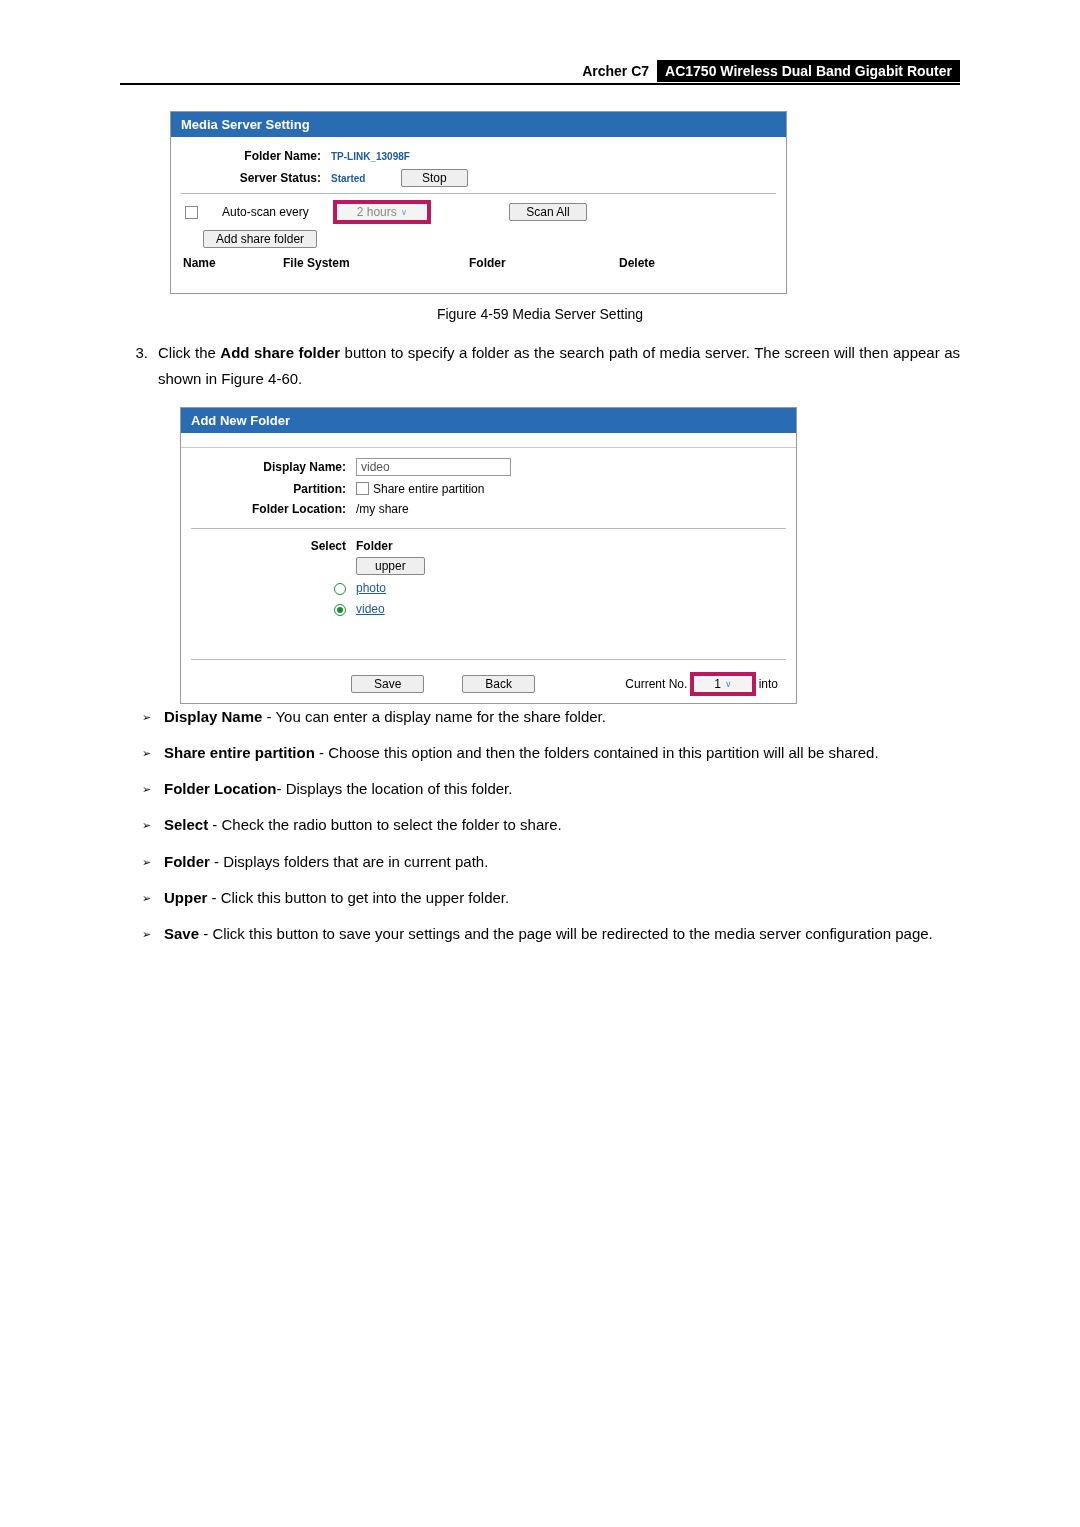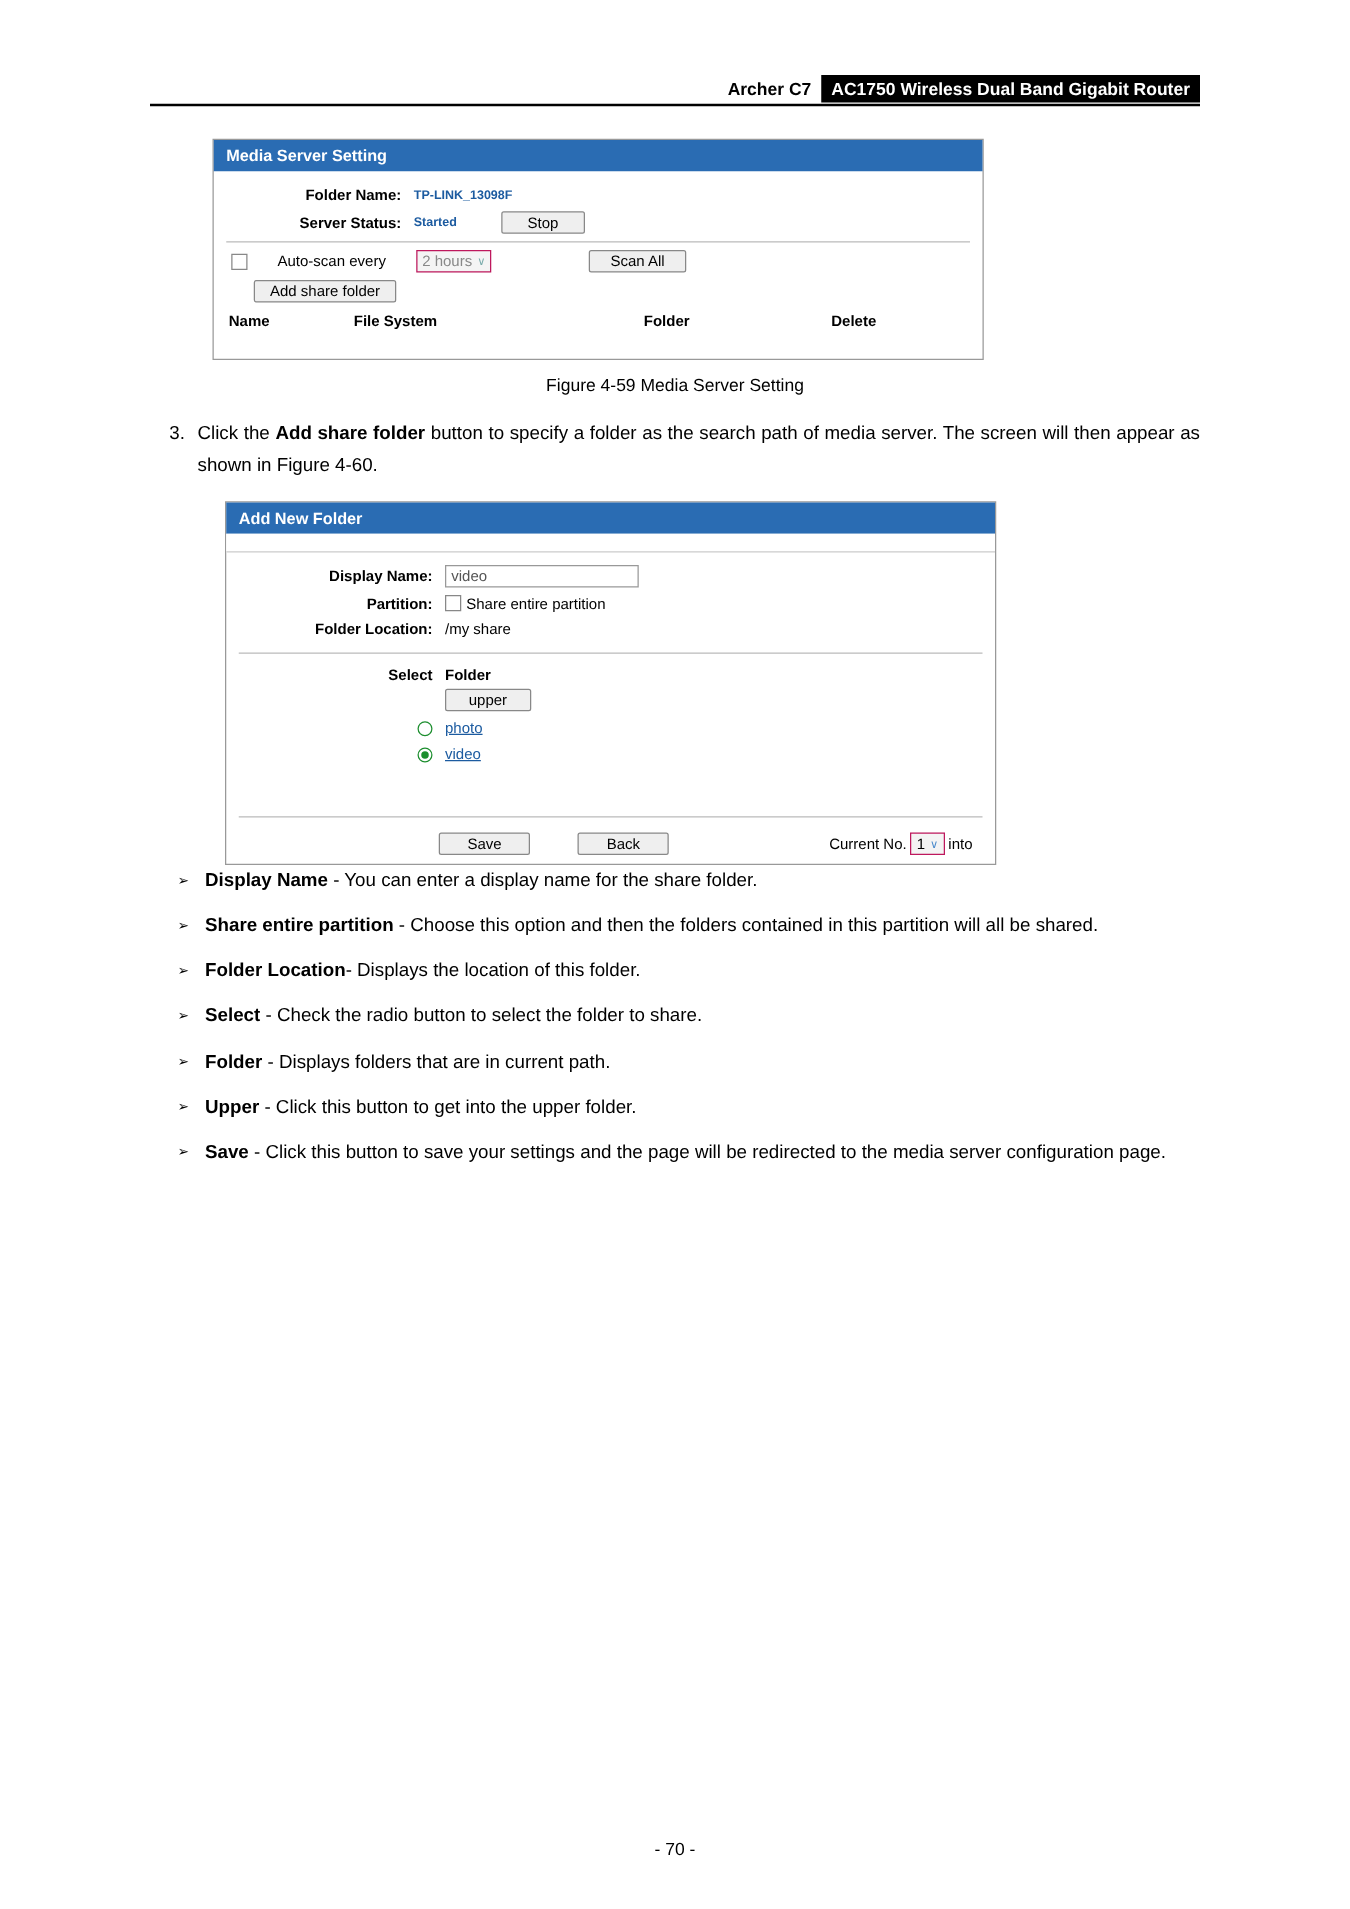--- a/index.html
+++ b/index.html
@@ -10,21 +10,21 @@
   .hdr-black { background:#000; color:#fff; }
   .panel { border:1px solid #999; width:615px; margin-left:50px; }
   .panel-title { background:#2a6cb3; color:#fff; font-weight:bold; font-size:13px; padding:5px 10px; }
   .panel-body { padding:12px 10px 5px 10px; }
   .row { display:flex; align-items:center; margin-bottom:6px; }
   .lbl-right { width:140px; text-align:right; font-weight:bold; font-size:12px; padding-right:10px; }
   .val-blue { color:#1c5ba0; font-weight:bold; font-size:10px; }
   .btn { background:#efefef; border:1px solid #888; border-radius:2px; padding:1px 12px; font-size:12px; cursor:pointer; display:inline-block; }
   .hr { border-top:1px solid #bbb; margin:6px 0; }
   .chk { width:13px; height:13px; border:1px solid #888; background:#fff; display:inline-block; vertical-align:middle; box-sizing:border-box; }
-  .sel { border:1px solid #be185d; background:#f4f4f4; padding:1px 4px; font-size:12px; color:#888; display:inline-flex; align-items:center; }
+  .sel { border:4px solid #be185d; background:#f4f4f4; padding:1px 20px; font-size:12px; color:#888; display:inline-flex; align-items:center; }
   .sel .arrow { font-size:9px; color:#7aa; margin-left:4px; }
   .col-hdrs { display:flex; font-weight:bold; font-size:12px; margin-top:8px; }
   .caption { text-align:center; font-size:14px; margin:12px 0 18px 0; }
   .step { display:flex; font-size:15px; line-height:1.75; margin-bottom:14px; }
   .step .num { width:28px; text-align:right; padding-right:10px;}
   .step .txt { flex:1; text-align:justify; }
   .bullet-list { margin-left:22px; }
   .bullet { display:flex; font-size:15px; line-height:1.75; margin-bottom:10px; }
   .bullet .sym { width:22px; font-size:11px; padding-top:4px; }
   .bullet .txt { flex:1; text-align:justify; }
@@ -67,21 +67,21 @@
           <span class="arrow">∨</span>
         </span>
         <span style="width:30px"></span>
         <span class="btn" style="padding:1px 16px">Scan All</span>
       </div>
       <div style="margin-top:6px; padding-left:22px;">
         <span class="btn">Add share folder</span>
       </div>
       <div class="col-hdrs">
         <div style="width:100px; padding-left:2px;">Name</div>
-        <div style="width:232px;">File System</div>
+        <div style="width:186px;">File System</div>
         <div style="width:150px;">Folder</div>
         <div>Delete</div>
       </div>
       <div style="height:18px"></div>
     </div>
   </div>
 
   <div class="caption">Figure 4-59 Media Server Setting</div>
 
   <div class="step">
@@ -166,14 +166,13 @@
     <div class="bullet">
         <div class="sym">➢</div>
         <div class="txt"><b>Upper</b><span> - Click this button to get into the upper folder.</span></div>
       </div>
     <div class="bullet">
         <div class="sym">➢</div>
         <div class="txt"><b>Save</b><span> - Click this button to save your settings and the page will be redirected to the media server configuration page.</span></div>
       </div>
   </div>
 
-  <div class="pagenum">- 70 -</div>
 </div>
 
 </body></html>

